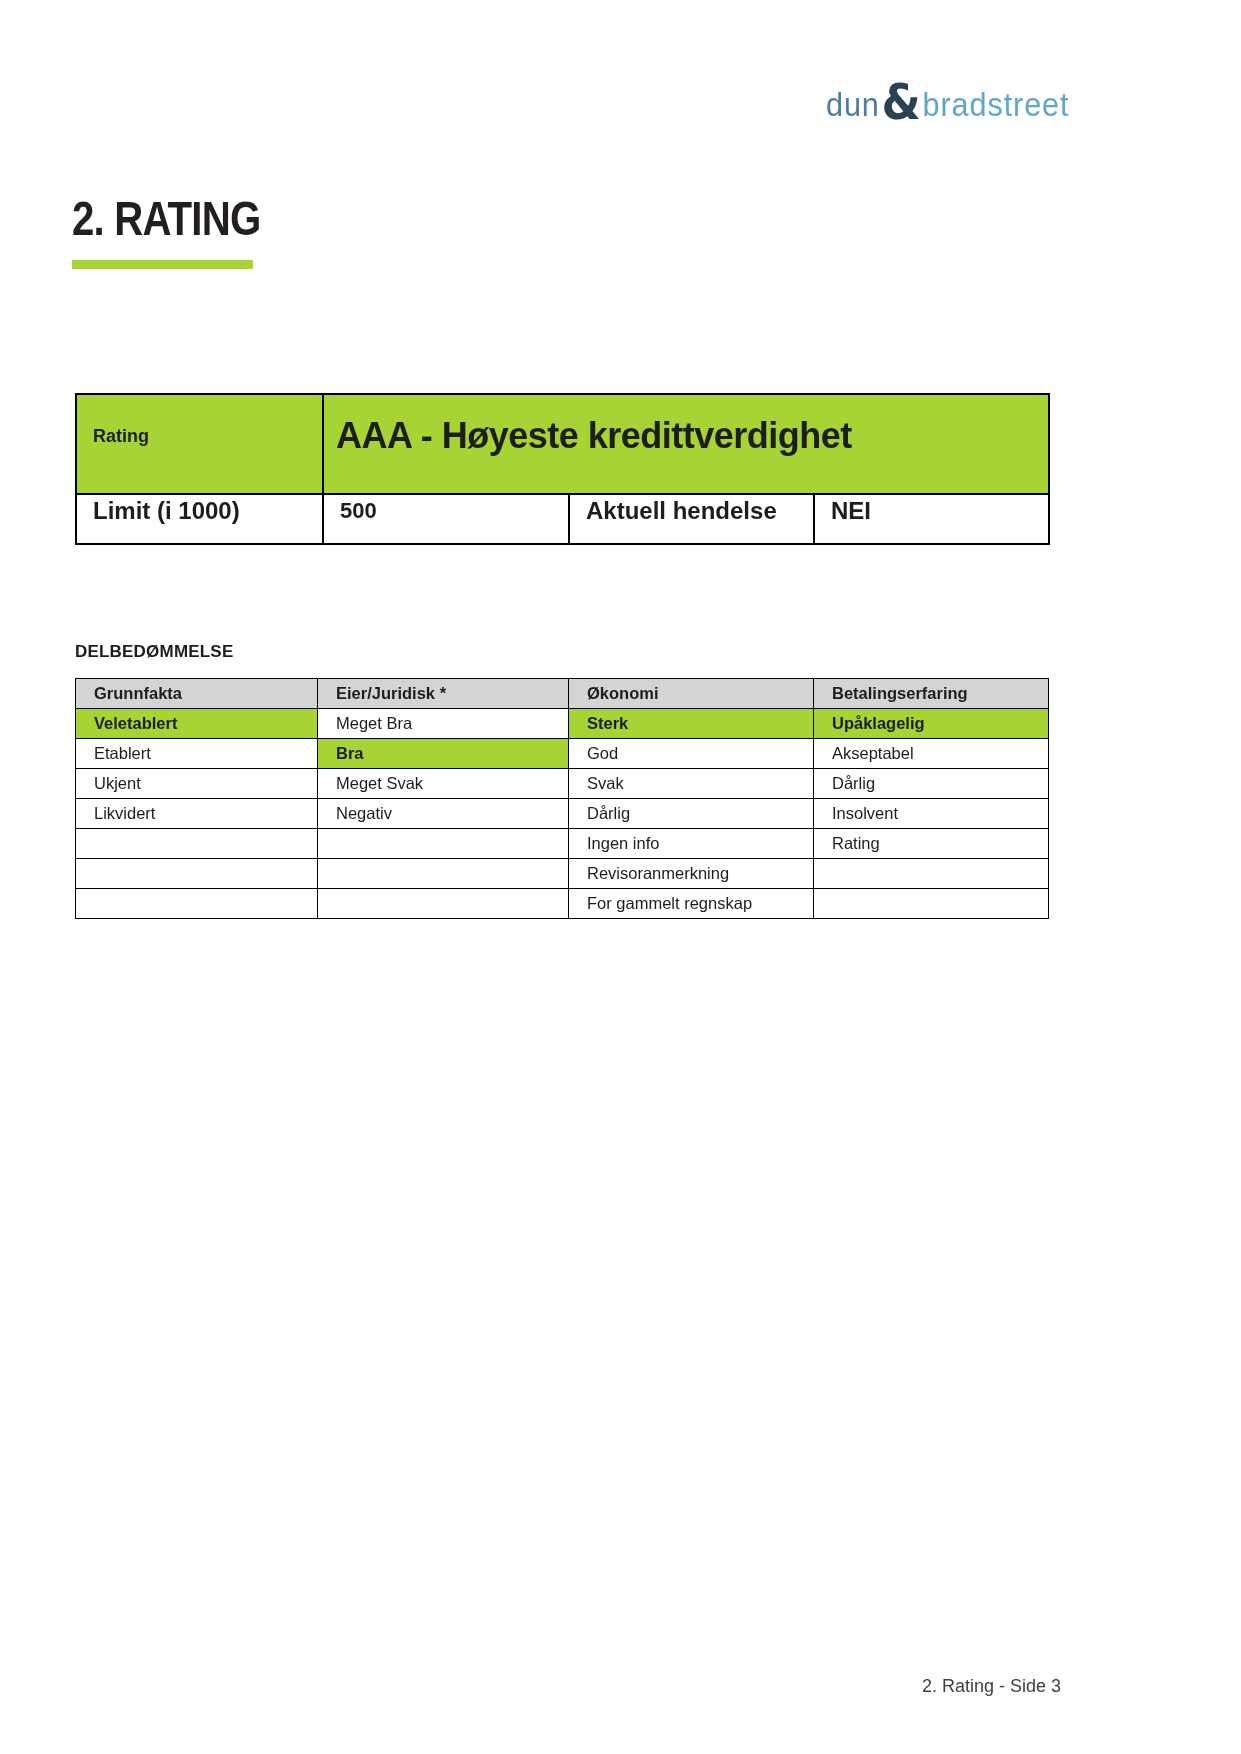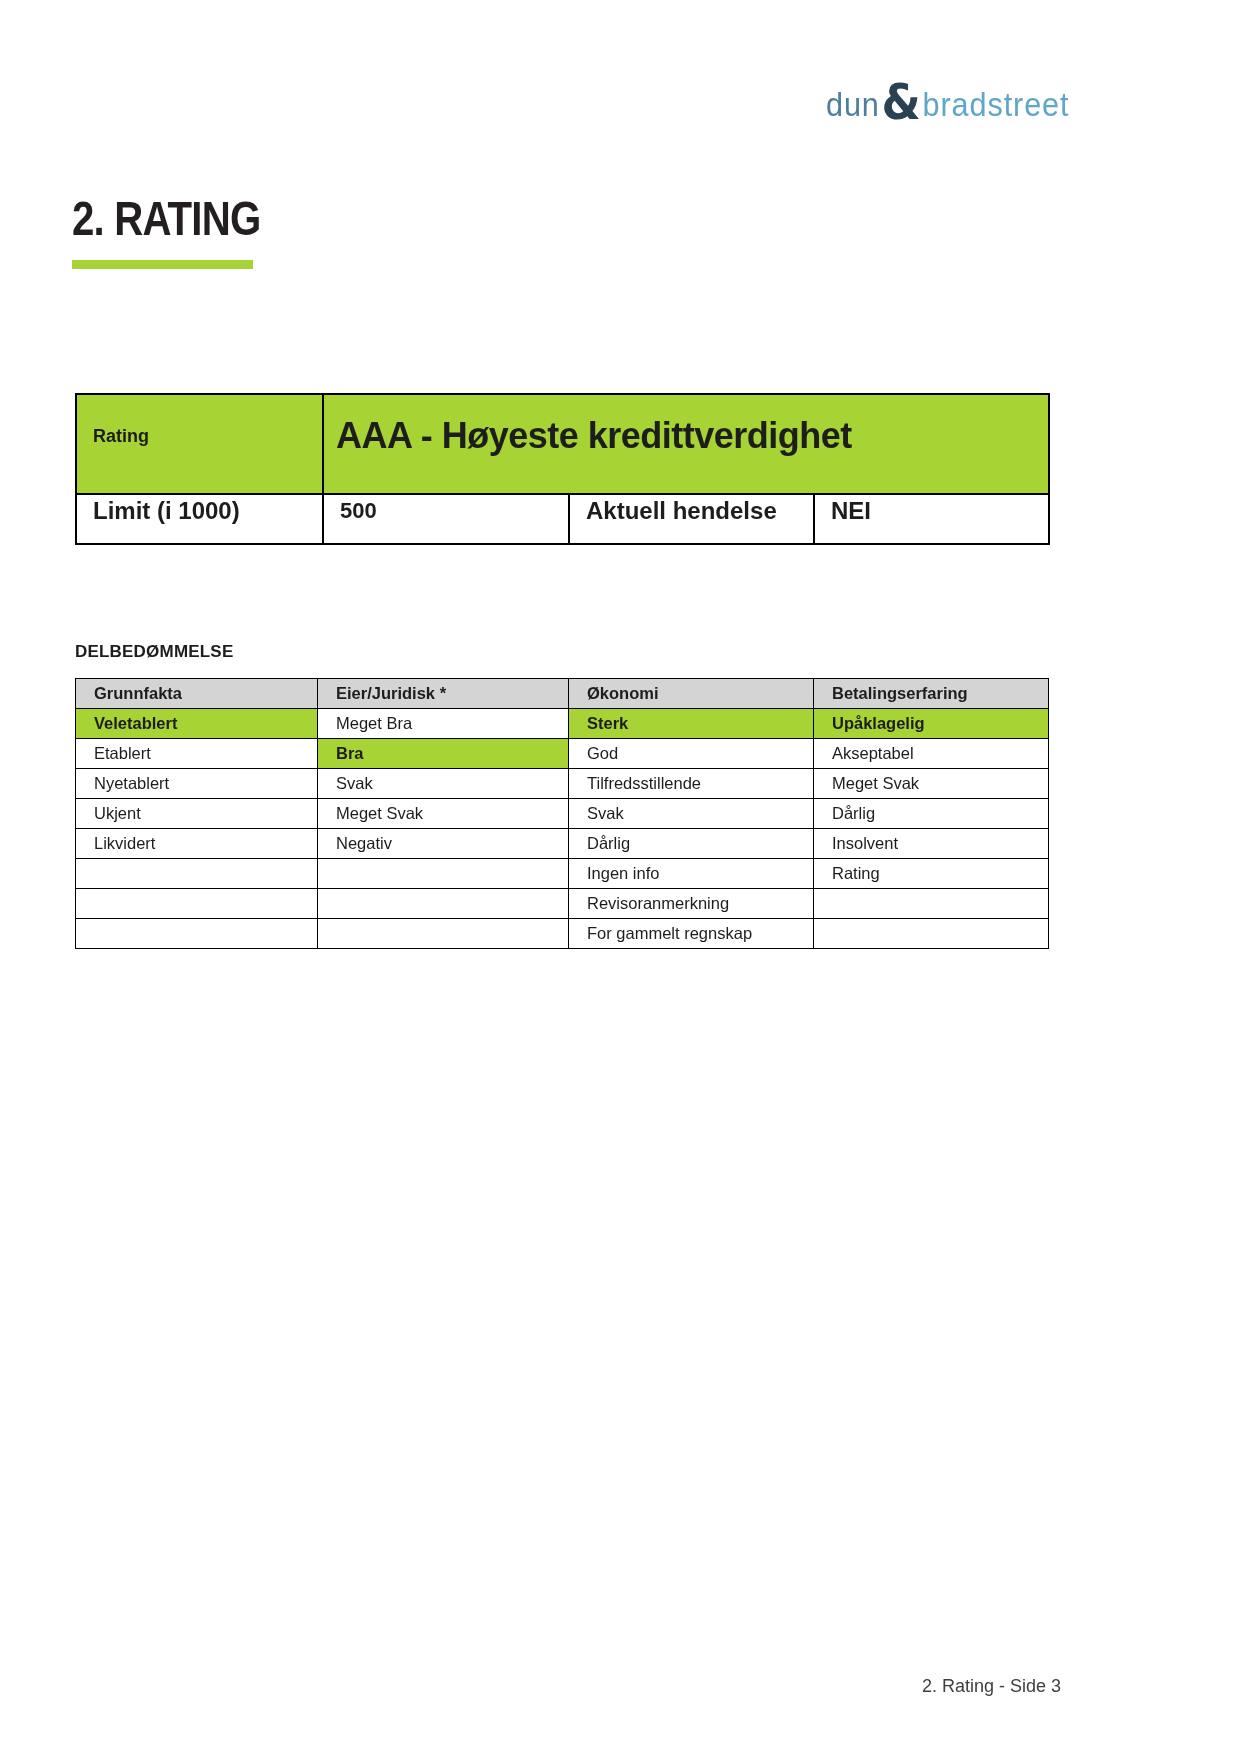--- a/index.html
+++ b/index.html
@@ -109,26 +109,20 @@
           <td class="hl">Sterk</td>
           <td class="hl">Upåklagelig</td>
         </tr>
         <tr>
           <td>Etablert</td>
           <td class="hl">Bra</td>
           <td>God</td>
           <td>Akseptabel</td>
         </tr>
         <tr>
-          <td>Nyetablert</td>
-          <td>Svak</td>
-          <td>Tilfredsstillende</td>
-          <td>Meget Svak</td>
-        </tr>
-        <tr>
           <td>Ukjent</td>
           <td>Meget Svak</td>
           <td>Svak</td>
           <td>Dårlig</td>
         </tr>
         <tr>
           <td>Likvidert</td>
           <td>Negativ</td>
           <td>Dårlig</td>
           <td>Insolvent</td>

